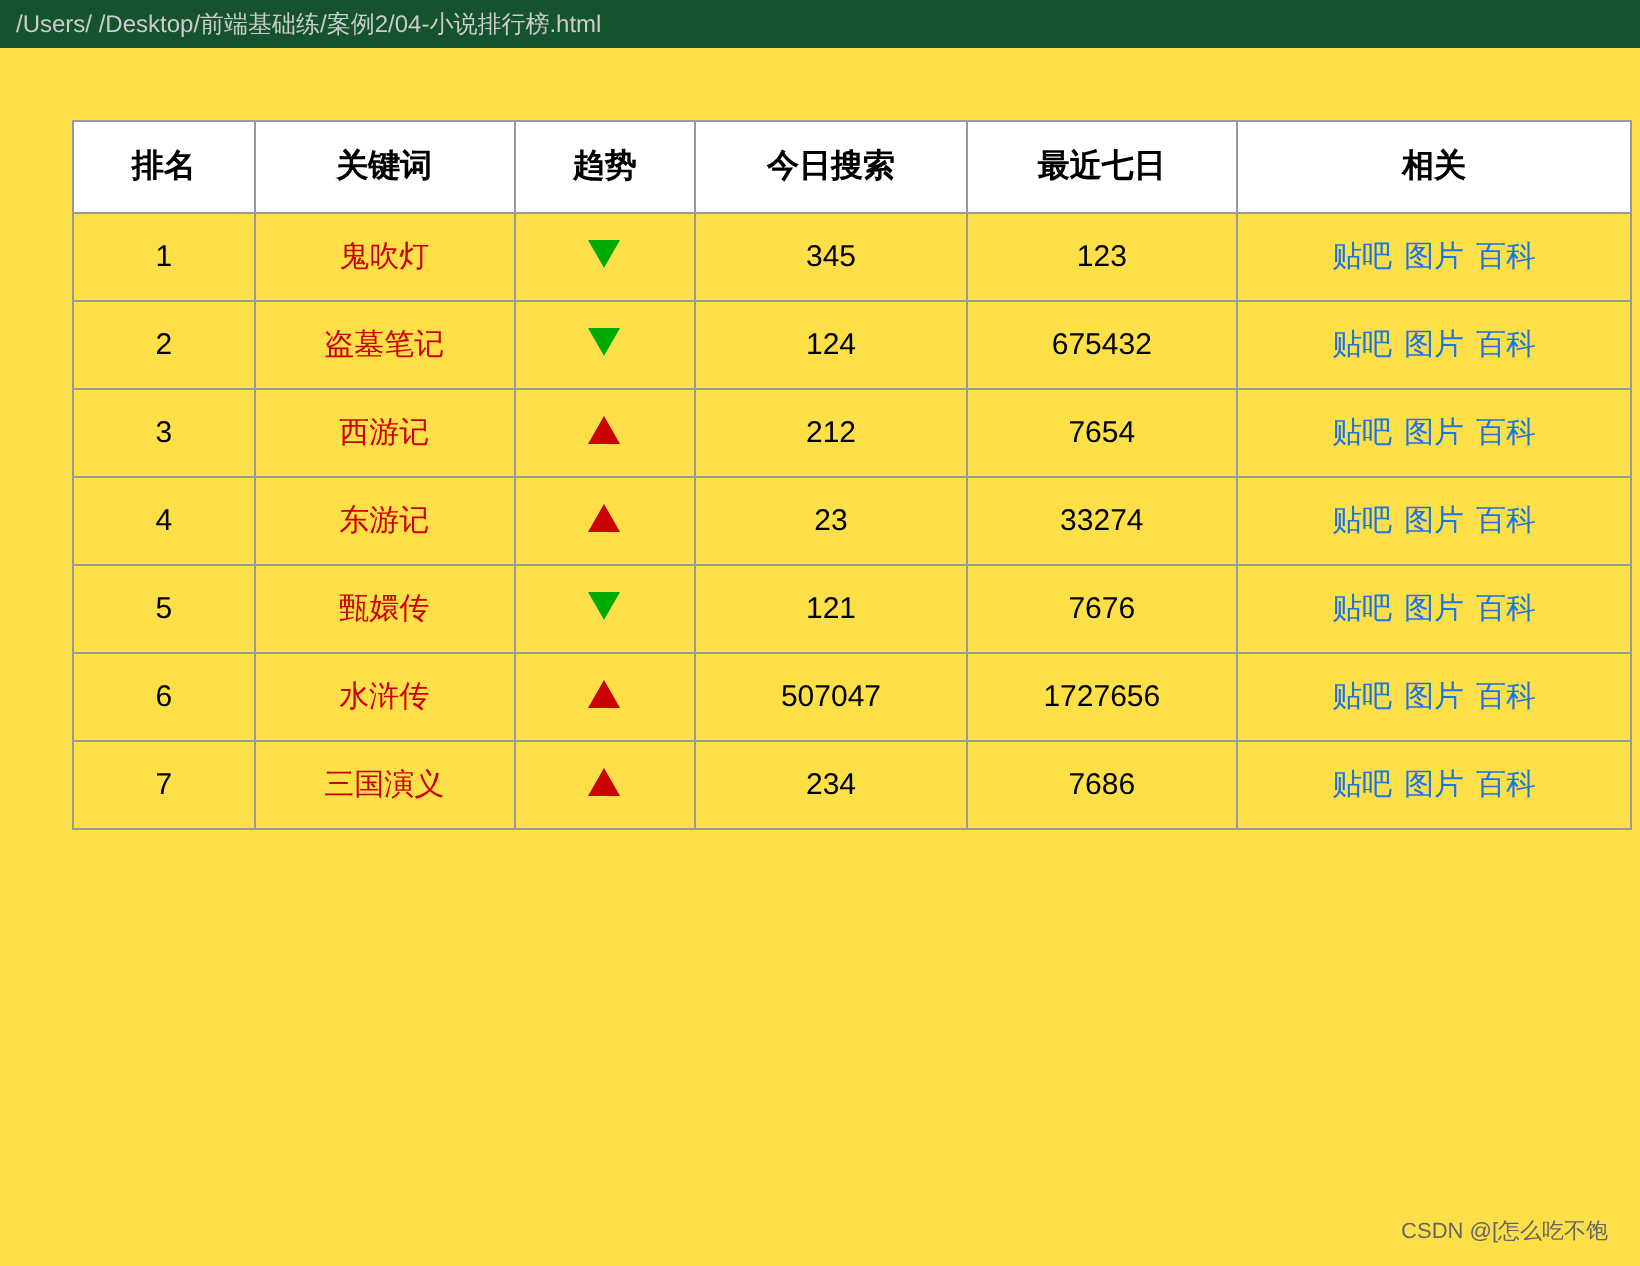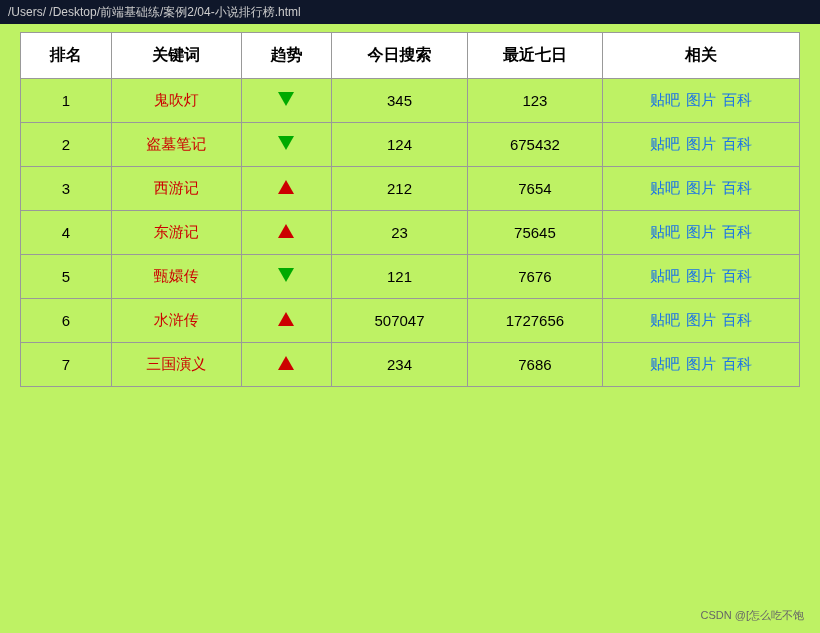--- a/index.html
+++ b/index.html
@@ -10,32 +10,32 @@
 
     body {
       font-family: Arial, "Microsoft YaHei", sans-serif;
       background-color: #f0f0f0;
       width: 820px;
       min-height: 633px;
       font-size: 14px;
     }
 
     .title-bar {
-      background-color: #0f172a;
+      background-color: #14532d;
       color: #ccc;
       padding: 4px 8px;
       font-size: 12px;
       height: 24px;
       display: flex;
       align-items: center;
     }
 
     .content-area {
-      background-color: #bef264;
-      padding: 8px;
+      background-color: #fde047;
+      padding: 36px;
       min-height: 609px;
       position: relative;
     }
 
     table {
       border-collapse: collapse;
       width: 780px;
       margin: 0 auto;
     }
 
@@ -134,21 +134,21 @@
           <td><span class="trend-up-red"></span></td>
           <td>212</td>
           <td>7654</td>
           <td class="related-links"><a href="#">贴吧</a><a href="#">图片</a><a href="#">百科</a></td>
         </tr>
         <tr>
           <td>4</td>
           <td class="keyword">东游记</td>
           <td><span class="trend-up-red"></span></td>
           <td>23</td>
-          <td>75645</td>
+          <td>33274</td>
           <td class="related-links"><a href="#">贴吧</a><a href="#">图片</a><a href="#">百科</a></td>
         </tr>
         <tr>
           <td>5</td>
           <td class="keyword">甄嬛传</td>
           <td><span class="trend-down-green"></span></td>
           <td>121</td>
           <td>7676</td>
           <td class="related-links"><a href="#">贴吧</a><a href="#">图片</a><a href="#">百科</a></td>
         </tr>

